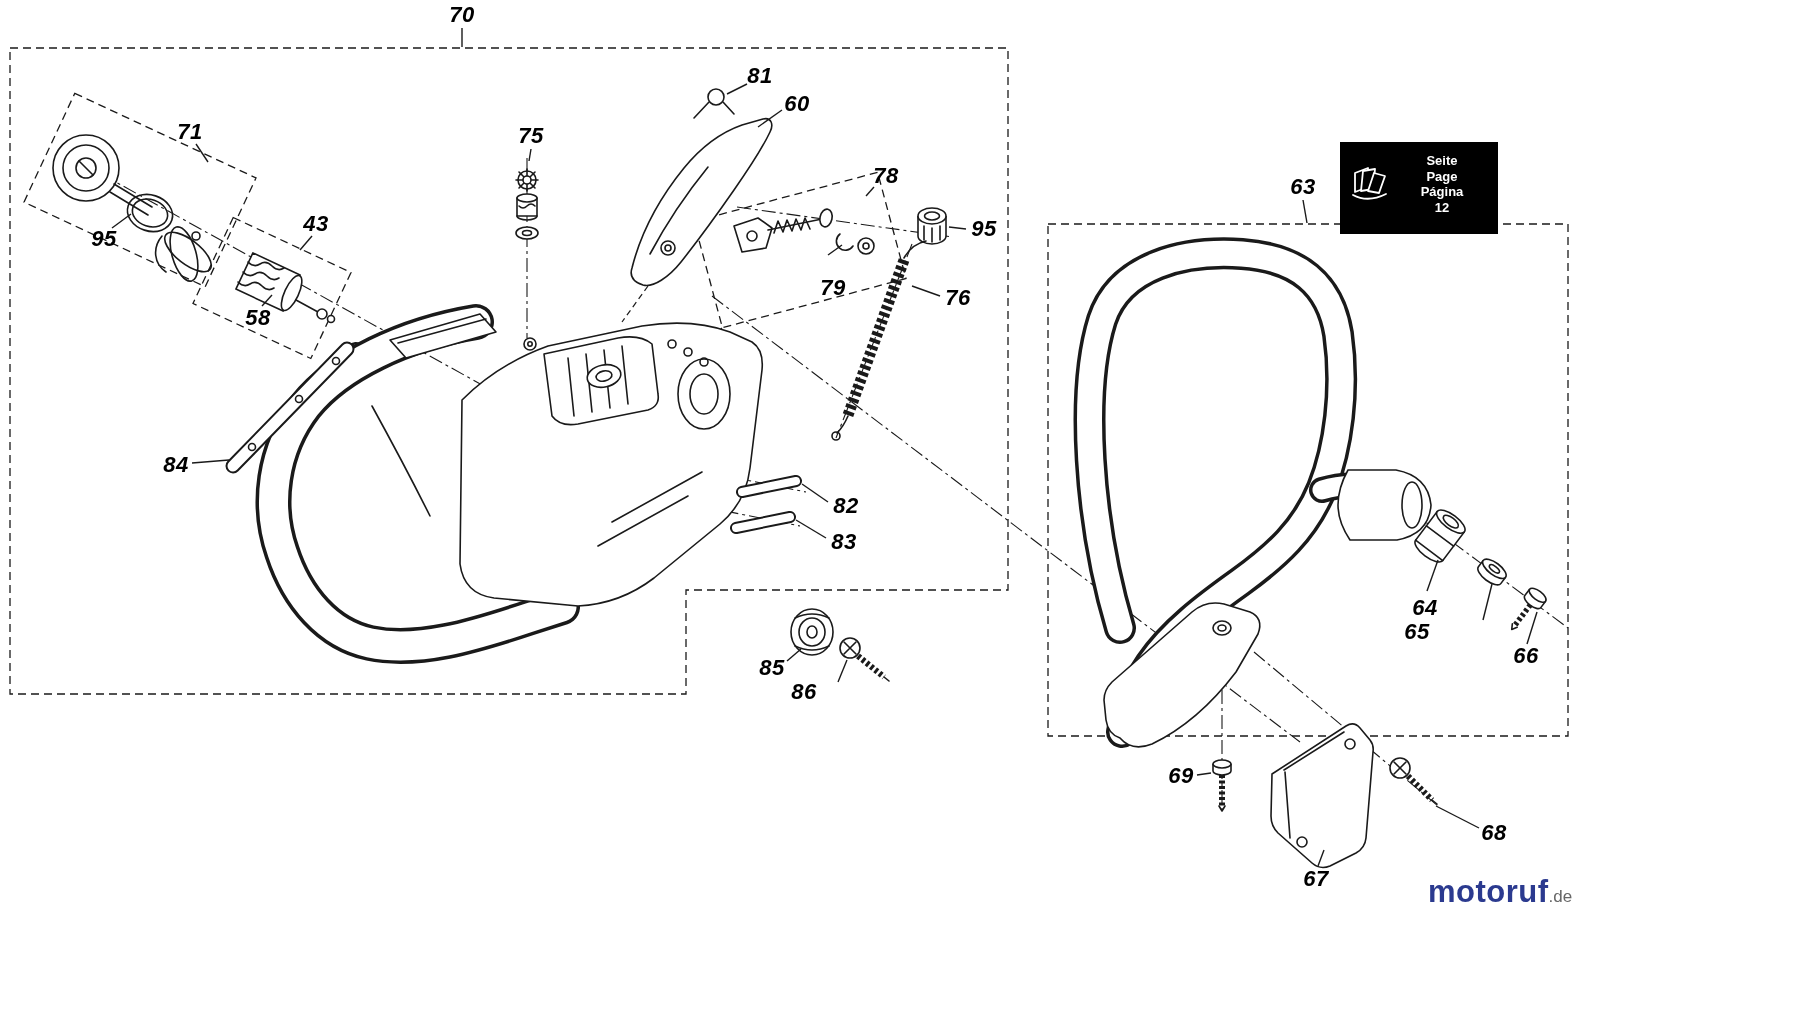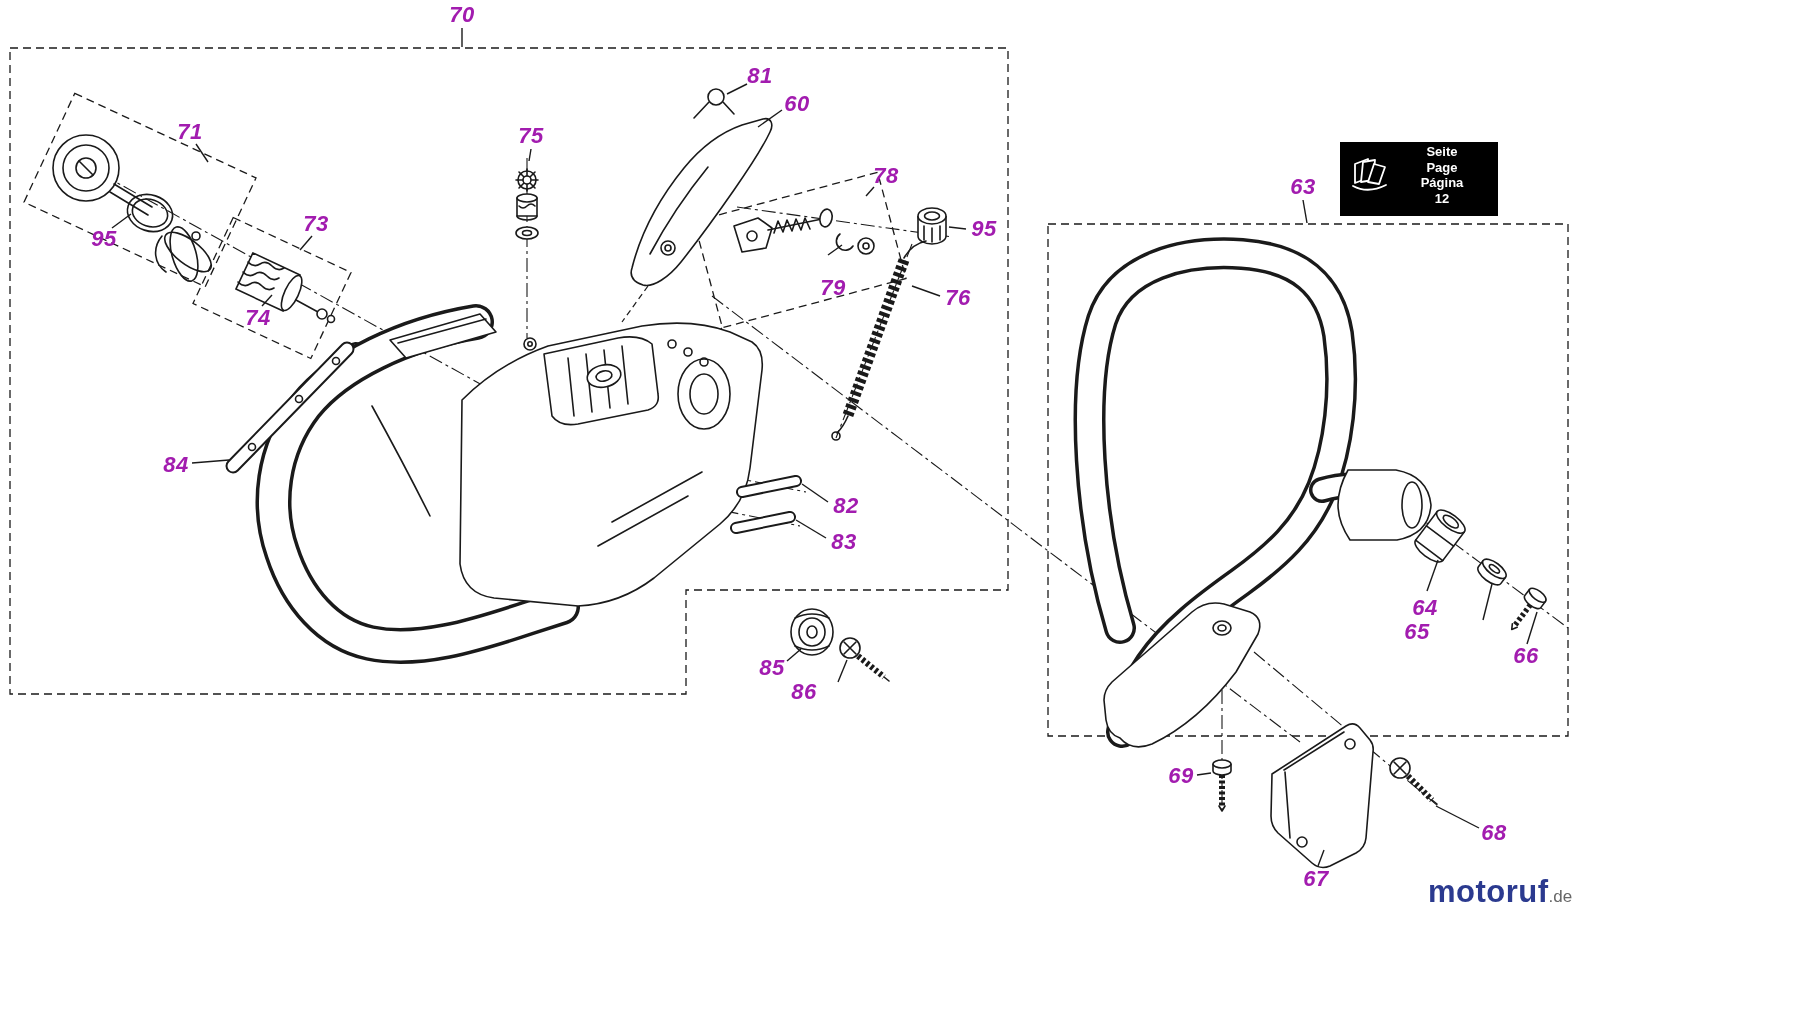--- a/index.html
+++ b/index.html
@@ -20,25 +20,25 @@
   .dsh { fill: none; stroke: var(--line,#1a1a1a); stroke-width: 1.2; stroke-dasharray: 6 4; }
   .ldr { fill: none; stroke: var(--line,#1a1a1a); stroke-width: 1.4; }
   .to  { fill: none; stroke: var(--line,#1a1a1a); stroke-linecap: round; stroke-linejoin: round; }
   .ti  { fill: none; stroke: #fff; stroke-linecap: round; stroke-linejoin: round; }
   .thr { fill: none; stroke: var(--line,#1a1a1a); stroke-dasharray: 3 2.5; }
   .coil{ fill: none; stroke: var(--line,#1a1a1a); stroke-dasharray: 4 3; }
 
   .callout {
     position: absolute; transform: translate(-50%,-50%);
     font: italic 700 22px "Liberation Sans", sans-serif;
-    color: #a21caf; letter-spacing: .5px; white-space: nowrap;
+    color: #000000; letter-spacing: .5px; white-space: nowrap;
   }
 
   .badge {
-    position: absolute; left: 1340px; top: 142px; width: 158px; height: 74px;
+    position: absolute; left: 1340px; top: 142px; width: 158px; height: 92px;
     background: var(--badge-bg,#000); color: var(--badge-fg,#fff);
     display: flex; align-items: center; gap: 4px; padding: 5px 10px 13px 8px;
   }
   .badge-text { flex: 1; text-align: center; font: 700 13px/15.5px "Liberation Sans", sans-serif; }
   .badge-text span { display: block; }
 
   .brand { position: absolute; left: 1428px; top: 874px; white-space: nowrap; }
   .brand-name { font: 700 31px "Liberation Sans", sans-serif; color: var(--brand-blue,#2b3a8f); letter-spacing: .5px; }
   .brand-tld  { font: 400 17px "Liberation Sans", sans-serif; color: var(--brand-gray,#666); }
 </style>
@@ -291,22 +291,22 @@
       <line class="ldr" x1="1318" y1="866" x2="1324" y2="850"></line>
       <line class="ldr" x1="1479" y1="828" x2="1436" y2="806"></line>
       <line class="ldr" x1="1197" y1="775" x2="1211" y2="773"></line>
     </g>
   </svg>
 
   <div id="callout-layer">
       <div class="callout" style="left: 462px; top: 15px;">70</div>
       <div class="callout" style="left: 190px; top: 132px;">71</div>
       <div class="callout" style="left: 104px; top: 239px;">95</div>
-      <div class="callout" style="left: 316px; top: 224px;">73</div>
-      <div class="callout" style="left: 258px; top: 318px;">74</div>
+      <div class="callout" style="left: 316px; top: 224px;">43</div>
+      <div class="callout" style="left: 258px; top: 318px;">58</div>
       <div class="callout" style="left: 531px; top: 136px;">75</div>
       <div class="callout" style="left: 958px; top: 298px;">76</div>
       <div class="callout" style="left: 984px; top: 229px;">95</div>
       <div class="callout" style="left: 886px; top: 176px;">78</div>
       <div class="callout" style="left: 833px; top: 267px; margin-top: 21px;">79</div>
       <div class="callout" style="left: 797px; top: 104px;">60</div>
       <div class="callout" style="left: 760px; top: 76px;">81</div>
       <div class="callout" style="left: 846px; top: 506px;">82</div>
       <div class="callout" style="left: 844px; top: 542px;">83</div>
       <div class="callout" style="left: 176px; top: 465px;">84</div>

